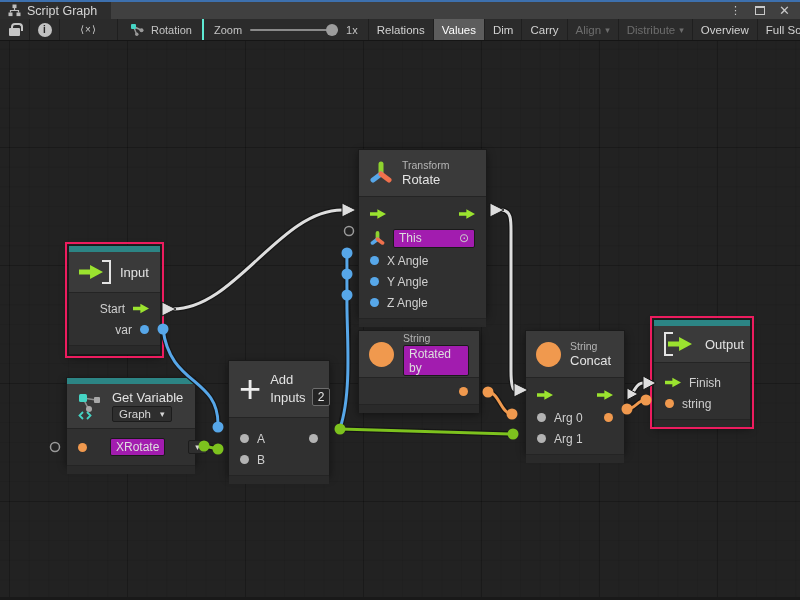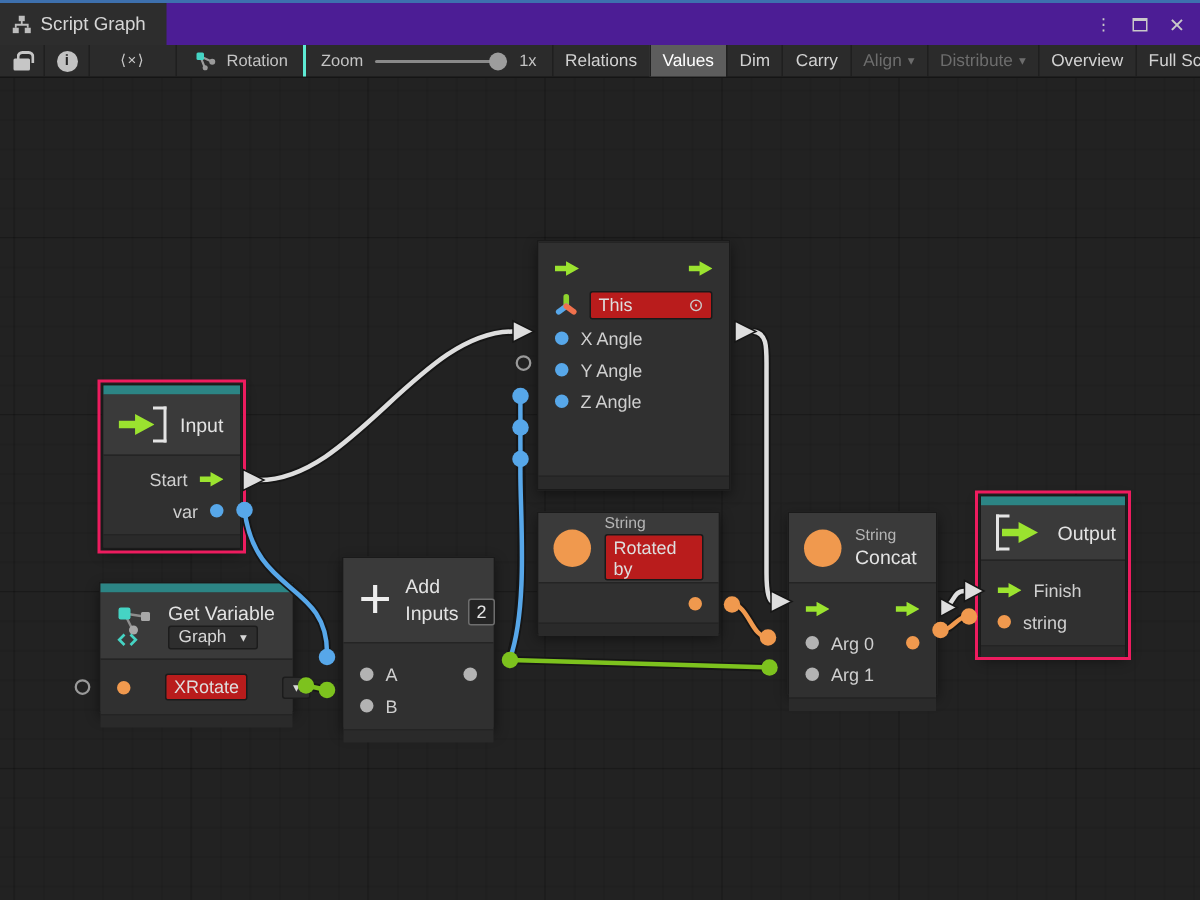--- a/index.html
+++ b/index.html
@@ -2,21 +2,21 @@
 <html><head>
 <meta charset="utf-8">
 <style>
   * { margin:0; padding:0; box-sizing:border-box; }
   html,body { width:800px; height:600px; background:#111; overflow:hidden;
     font-family:"Liberation Sans","DejaVu Sans",sans-serif; }
   .window { position:relative; width:800px; height:600px; background:#191919; }
 
   
   .accent-line { height:2px; background:#3d70ae; }
-  .tabbar { height:28px; background:#4c1d95; display:flex; align-items:stretch; }
+  .tabbar { height:17px; background:#404040; display:flex; align-items:stretch; }
   .tab { display:flex; align-items:center; gap:6px; background:#2d2d2d; padding:0 14px 0 8px; }
   .tab-title { font-size:12.5px; color:#d6d6d6; }
   .tabbar-spacer { flex:1; }
   .winctl { display:flex; align-items:center; gap:14px; padding-right:10px; color:#c9c9c9; }
   .winctl .menu-glyph { font-size:11px; letter-spacing:0; }
   .maxbox { display:inline-block; width:10px; height:9px; border:1px solid #c9c9c9; border-top-width:2px; }
   .close-glyph { font-size:13px; line-height:1; }
 
   
   .toolbar { height:22px; background:#2b2b2b; display:flex; align-items:stretch; border-bottom:1px solid #151515; }
@@ -79,21 +79,21 @@
 
   .bracket-r { width:9px; height:24px; border:2px solid #e4e4e4; border-left:none; }
   .bracket-l { width:9px; height:24px; border:2px solid #e4e4e4; border-right:none; }
   .io-icon { position:relative; width:32px; height:24px; flex:0 0 auto; }
   .io-icon .bracket-r { position:absolute; right:0; top:0; }
   .io-icon .bracket-l { position:absolute; left:0; top:0; }
   .io-icon .fa.big { position:absolute; top:4px; }
   .io-icon.in .fa.big { left:0; }
   .io-icon.out .fa.big { left:4px; }
 
-  .field { background:#b91c1c; border:1px solid #1a1a1a; border-radius:2px; color:#dedede;
+  .field { background:#a21caf; border:1px solid #1a1a1a; border-radius:2px; color:#dedede;
      font-size:12px; display:flex; align-items:center; padding:1px 5px; gap:5px; }
   .ddbox { background:#2e2e2e; border:1px solid #1c1c1c; border-radius:2px; color:#d6d6d6;
      font-size:11.5px; display:flex; align-items:center; padding:1px 6px; gap:5px; width:fit-content; }
   .count-box { border:1px solid #6e6e6e; background:#242424; border-radius:2px; color:#e6e6e6;
      font-size:12px; padding:0 5px; line-height:16px; }
   .plus-glyph { font-size:38px; font-weight:400; color:#ededed; line-height:28px; flex:0 0 auto; }
   .circle-icon { border-radius:50%; background:#f0994e; flex:0 0 auto; }
   .circle-icon.lg { width:25px; height:25px; }
   .target-glyph { color:#cccccc; font-size:12px; margin-left:auto; }
 </style>
@@ -257,20 +257,31 @@
         </div>
         <div class="row">
           <span class="dot gray"></span>
           <span>B</span>
         </div>
       </div>
       <div class="footer"></div>
     </div>
 
     <div class="node" style="left:358px; top:108px; width:129px; height:167px;">
+      <div class="hdr" style="height:46px;">
+        <svg width="24" height="24" viewBox="0 0 24 24">
+          <line x1="12" y1="12" x2="12" y2="3" stroke="#8ed32e" stroke-width="5" stroke-linecap="round"></line>
+          <line x1="12" y1="13" x2="4" y2="19" stroke="#57a7e9" stroke-width="5" stroke-linecap="round"></line>
+          <line x1="12" y1="13" x2="20" y2="19" stroke="#f0714d" stroke-width="5" stroke-linecap="round"></line>
+        </svg>
+        <span class="tcol">
+          <span class="cat">Transform</span>
+          <span class="title">Rotate</span>
+        </span>
+      </div>
       <div class="body">
         <div class="row" style="height:24px;">
           <span class="fa"></span>
           <span class="sp"></span>
           <span class="fa"></span>
         </div>
         <div class="row" style="height:24px;">
           <svg width="15" height="15" viewBox="0 0 24 24">
             <line x1="12" y1="12" x2="12" y2="3" stroke="#8ed32e" stroke-width="6" stroke-linecap="round"></line>
             <line x1="12" y1="13" x2="4" y2="19" stroke="#57a7e9" stroke-width="6" stroke-linecap="round"></line>

